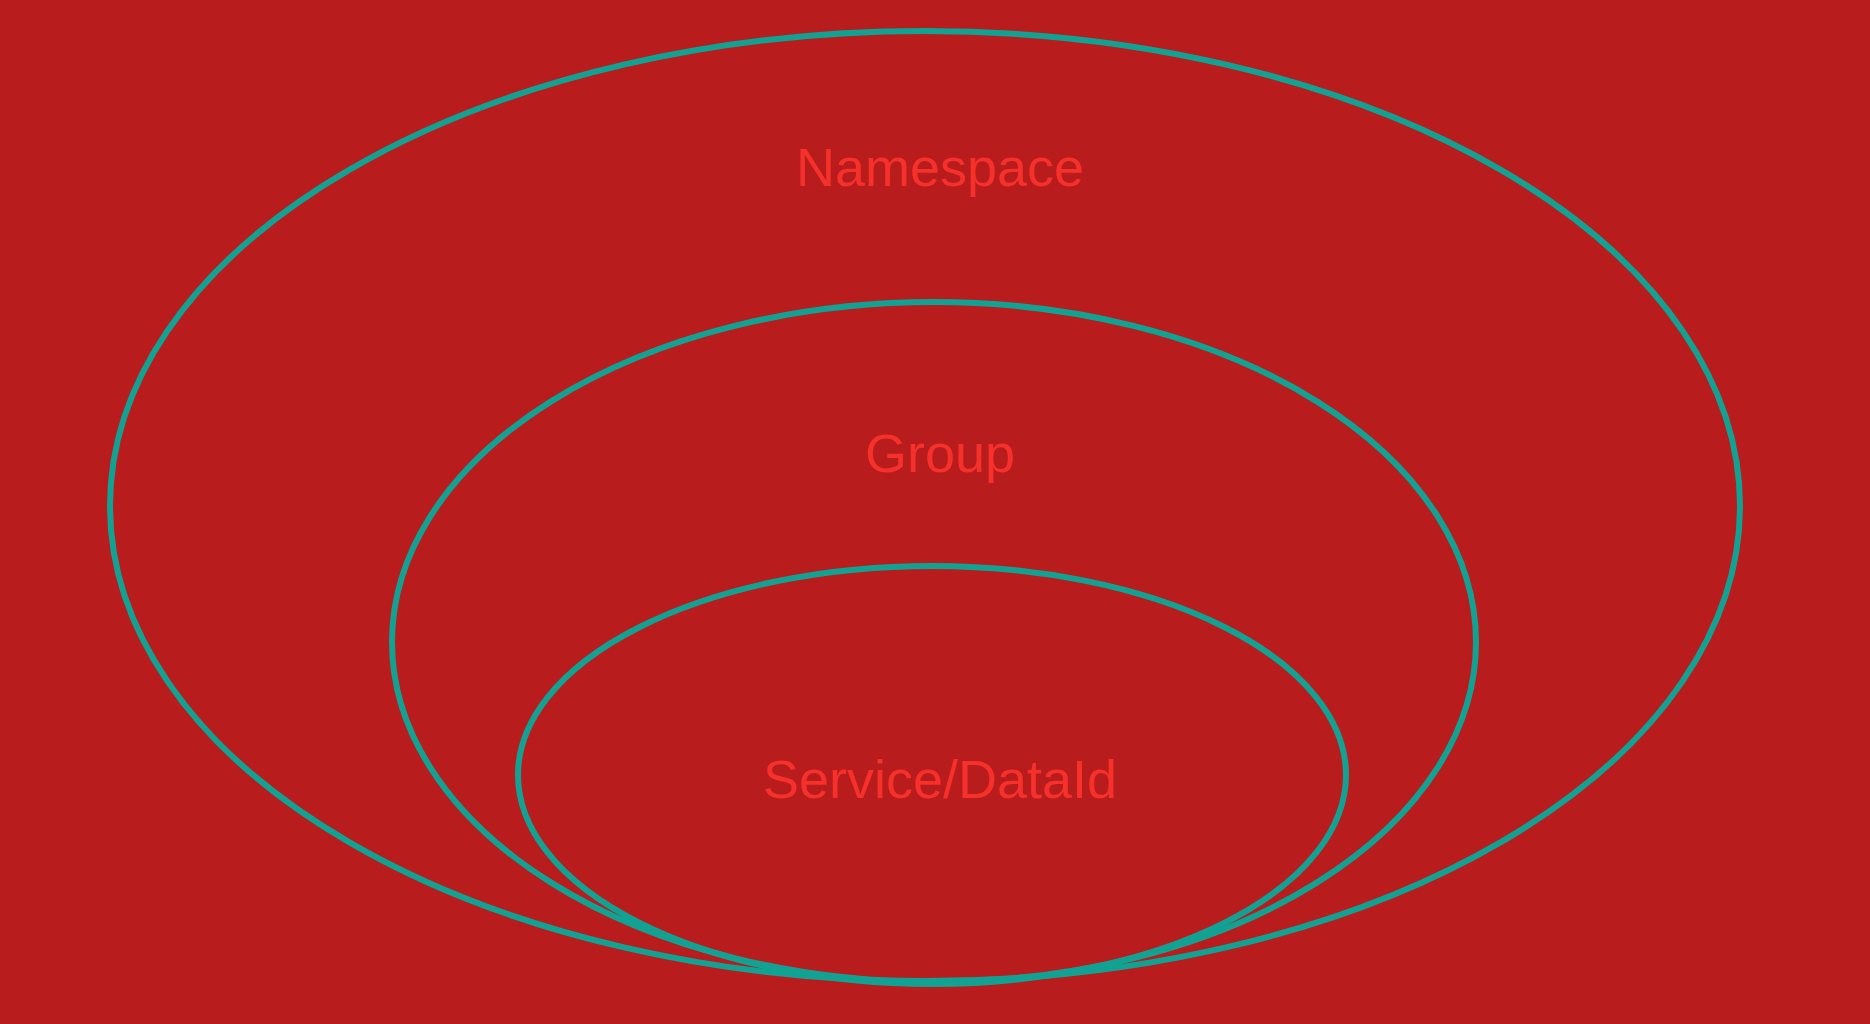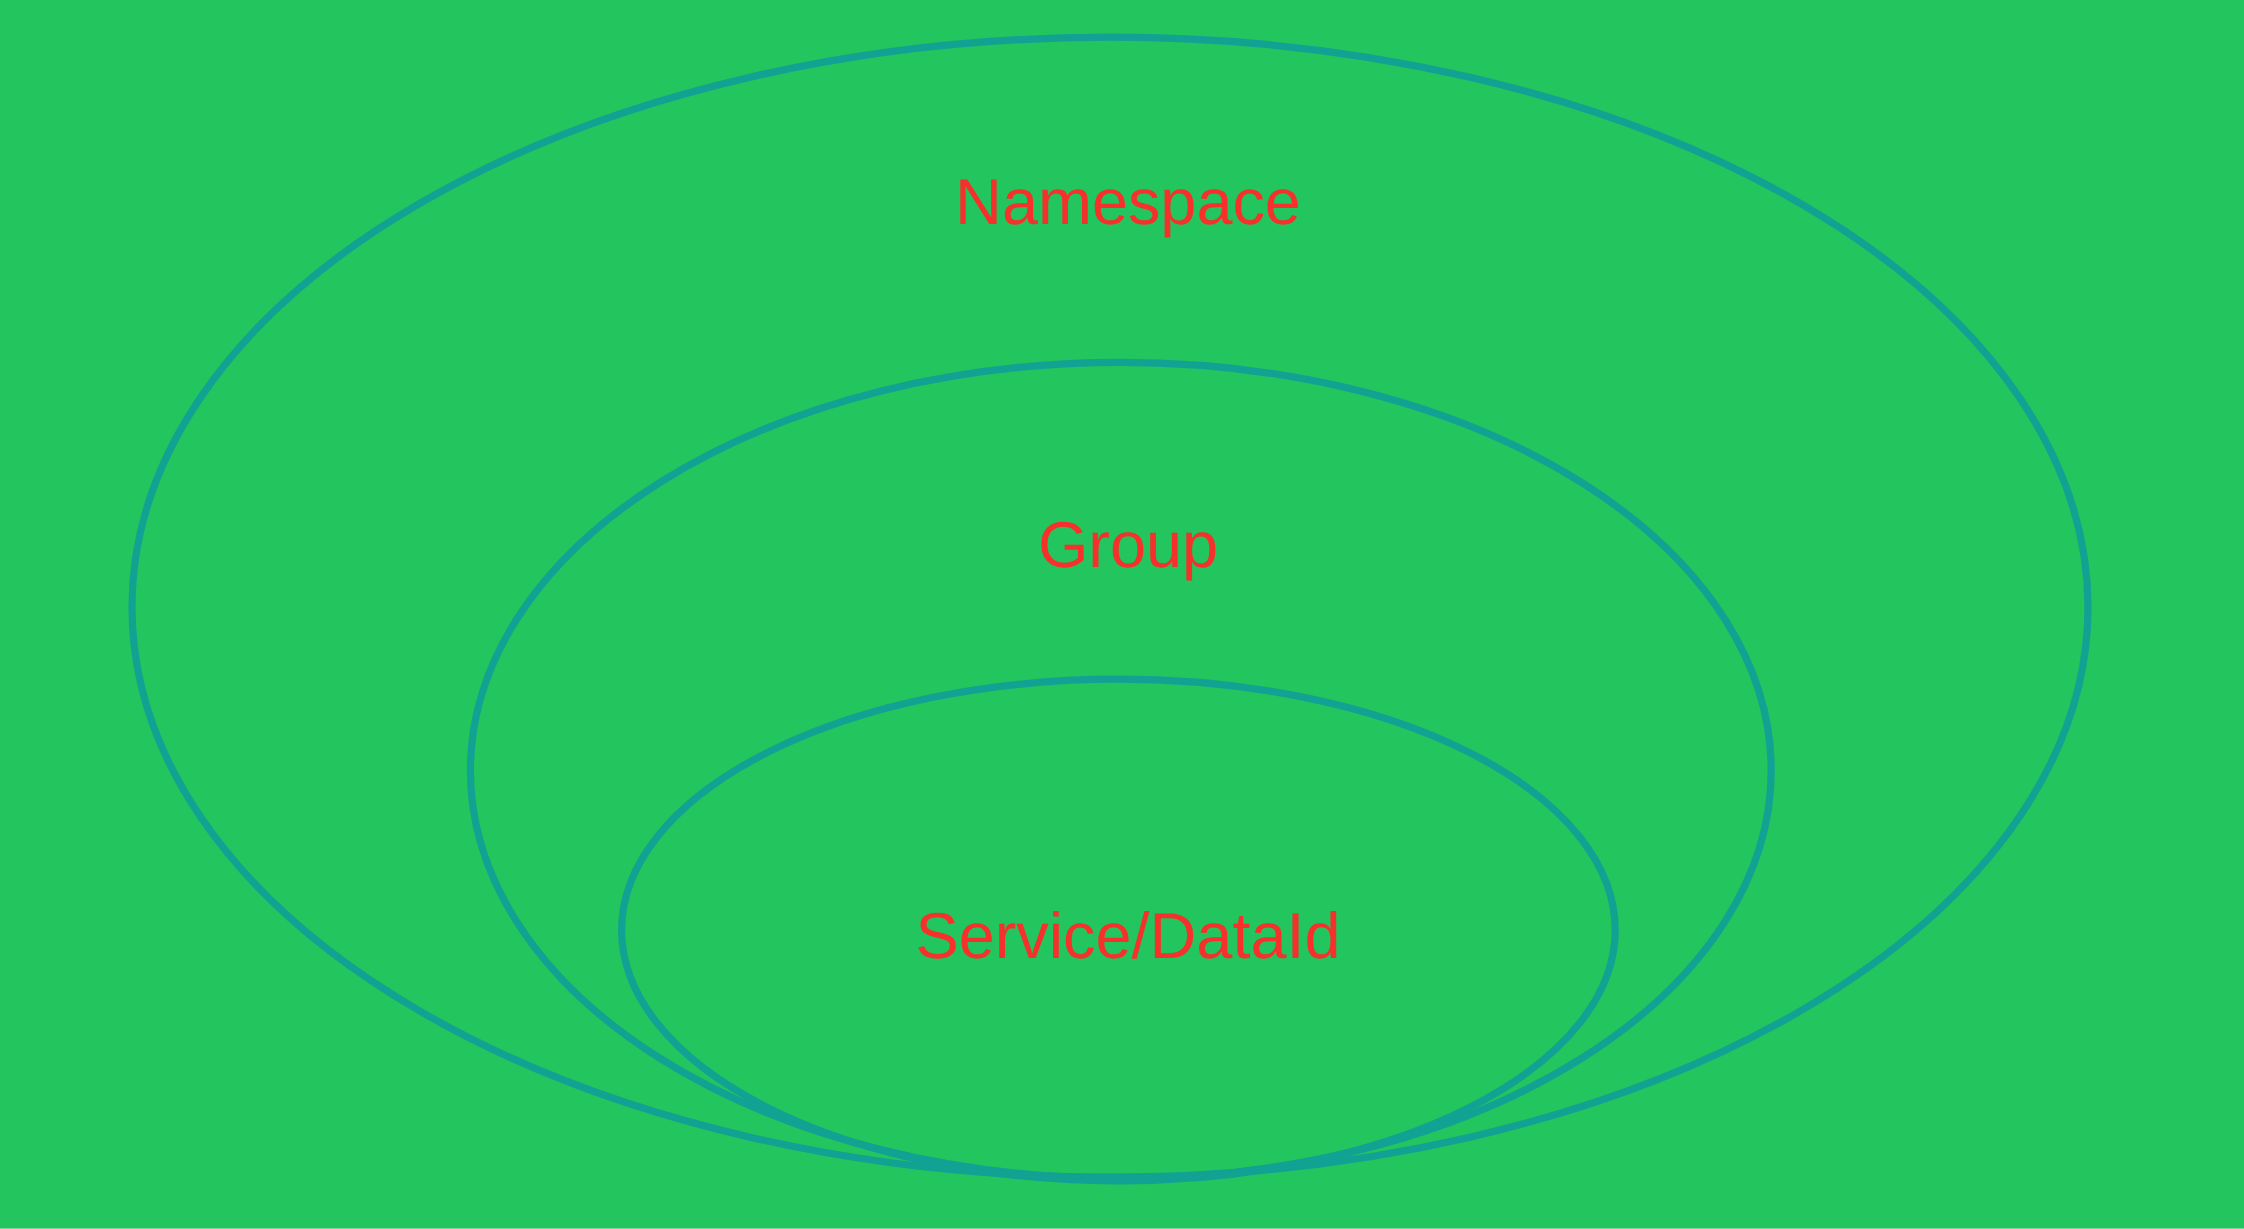--- a/index.html
+++ b/index.html
@@ -39,21 +39,21 @@
     text-anchor: middle;
     dominant-baseline: middle;
   }
   .label-namespace { font-size: 54px; }
   .label-group { font-size: 54px; }
   .label-service { font-size: 54px; }
 </style>
 </head>
 <body>
 
-<div id="diagram-root" style="background: #22c55e;">
+<div id="diagram-root" style="background: #b91c1c;">
 
   <svg id="venn-svg" viewBox="0 0 1870 1024" xmlns="http://www.w3.org/2000/svg">
 
     <ellipse class="ellipse-ring" cx="925" cy="506" rx="815" ry="475" style="stroke: rgb(18, 162, 148);"></ellipse>
 
     <ellipse class="ellipse-ring" cx="934" cy="642" rx="542" ry="340" style="stroke: rgb(18, 162, 148);"></ellipse>
 
     <ellipse class="ellipse-ring" cx="932" cy="775" rx="414" ry="209" style="stroke: rgb(18, 162, 148);"></ellipse>
 
     <text class="ring-label label-namespace" x="940" y="172" style="fill: rgb(246, 48, 42);">Namespace</text>

